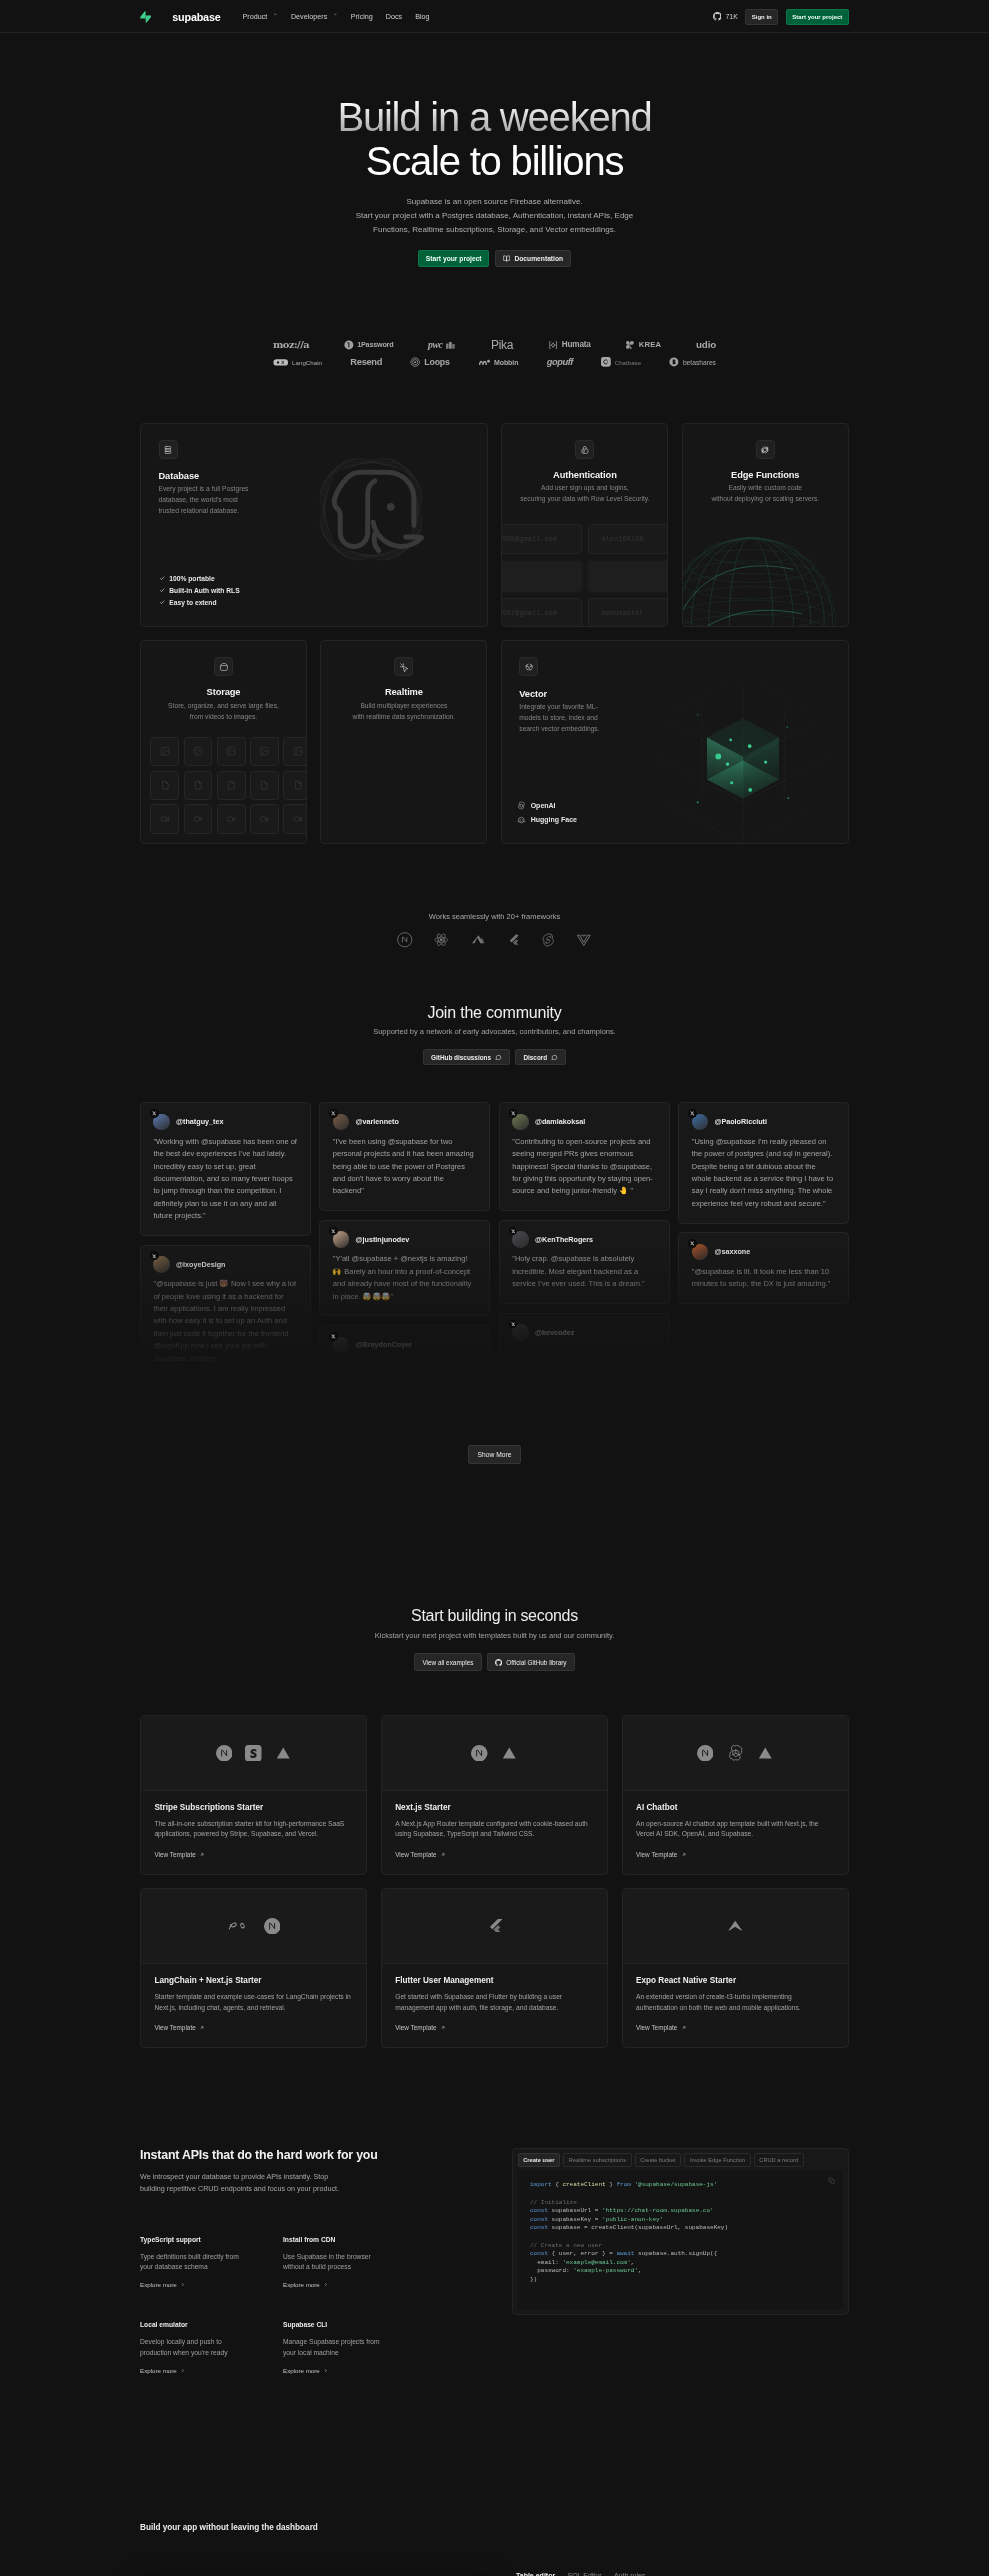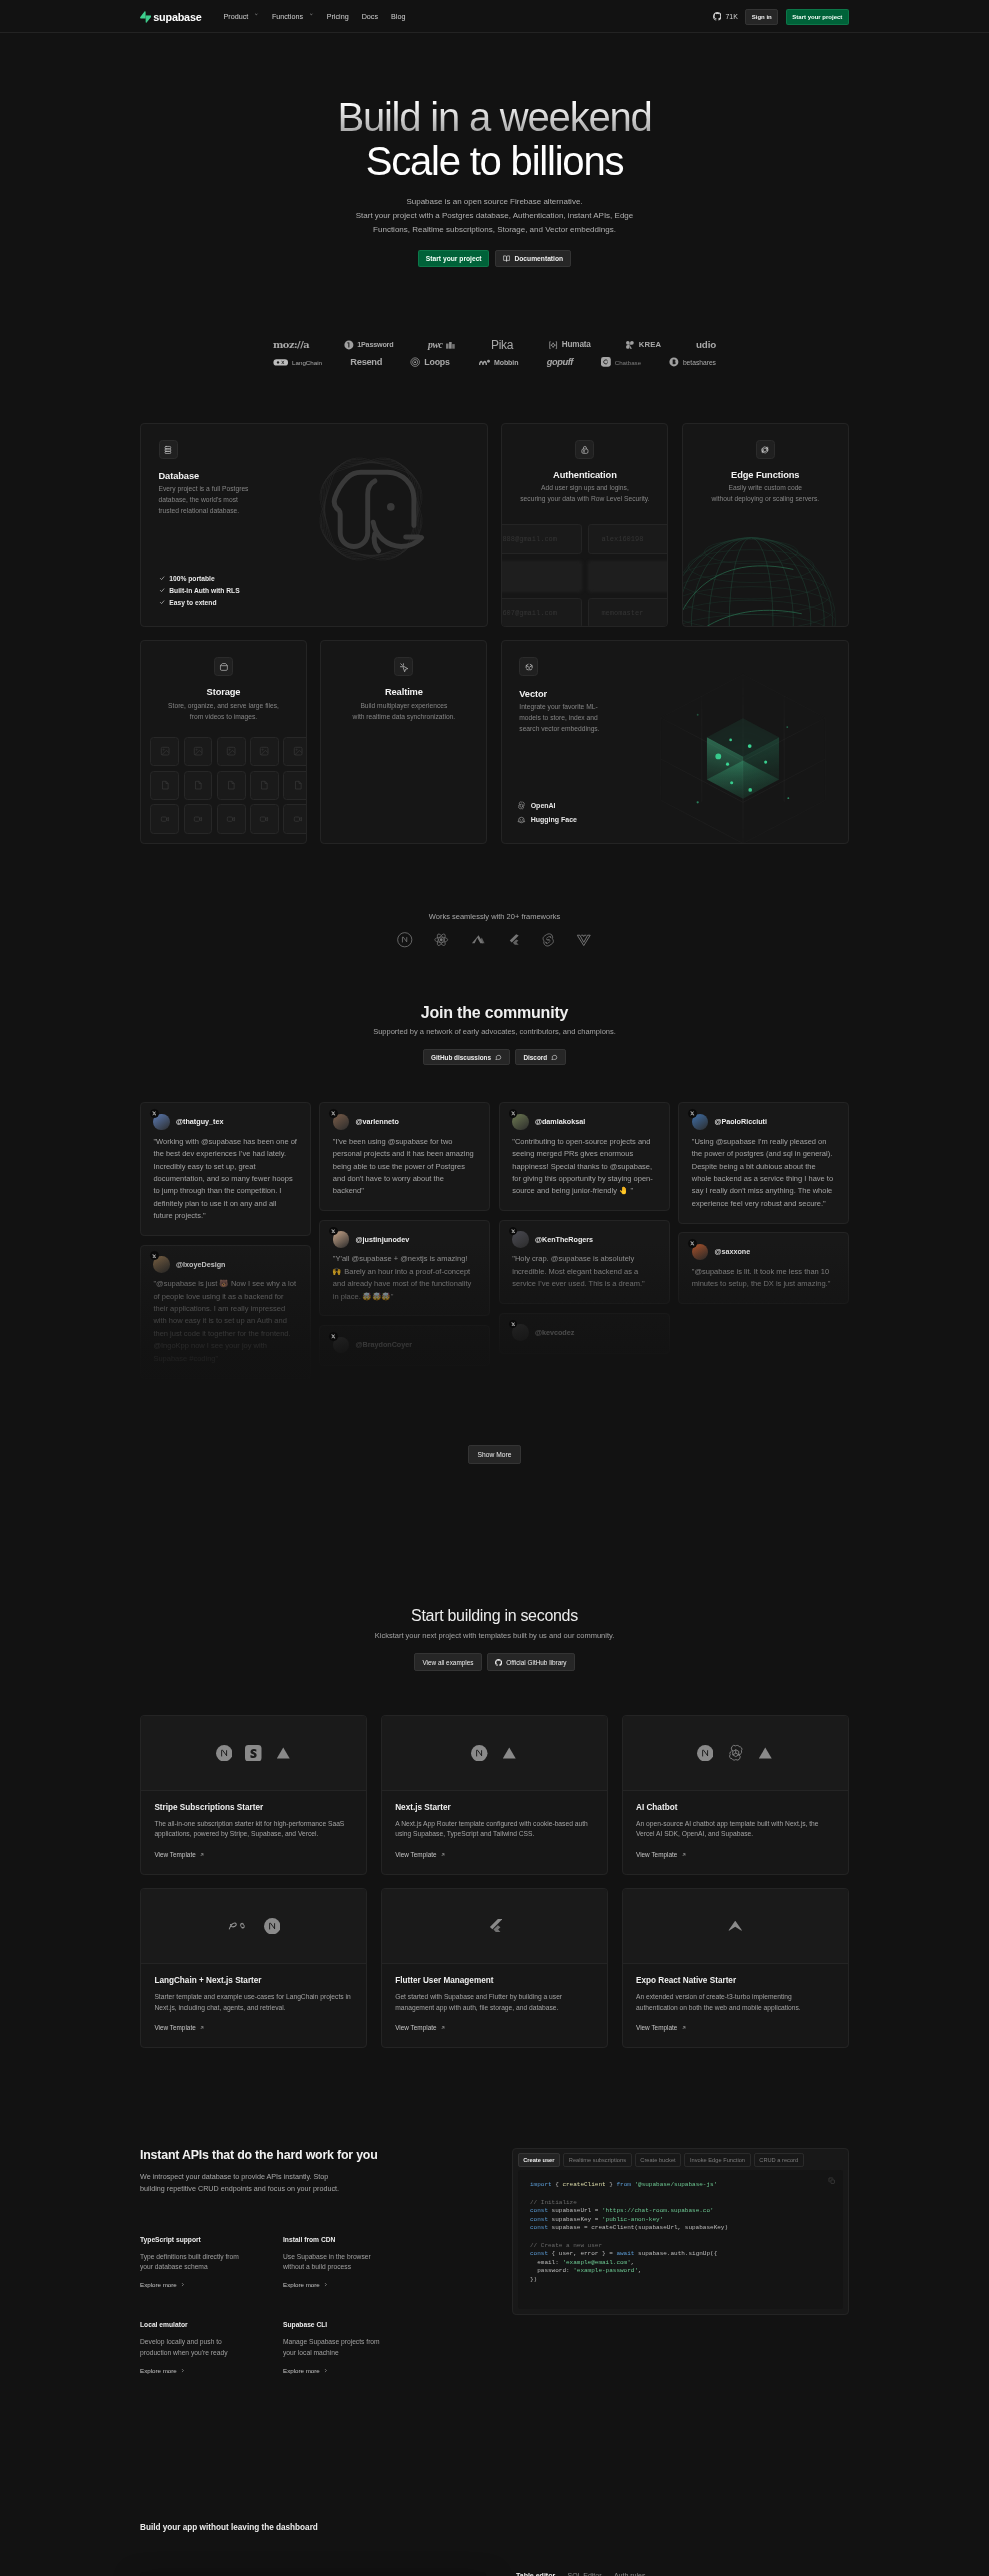--- a/index.html
+++ b/index.html
@@ -12,21 +12,21 @@
 *{box-sizing:border-box;margin:0;padding:0}
 html{background:#121212}
 body{background:#121212;color:#ededed;font-family:"Liberation Sans",sans-serif;width:989px;overflow-x:hidden;-webkit-font-smoothing:antialiased}
 a{color:inherit;text-decoration:none}
 svg{display:block}
 .ctr{width:709px;margin:0 auto;padding:0 0}
 
 
 .nav{position:relative;height:33px;border-bottom:0.5px solid #232323;background:#121212;z-index:50}
 .nav-in{width:709px;margin:0 auto;height:33px;display:flex;align-items:center}
-.logo{display:flex;align-items:flex-end;gap:2px;margin-right:16.5px}
+.logo{display:flex;align-items:flex-end;gap:21px;margin-right:16.5px}
 .logo-text{font-size:10.8px;font-weight:700;letter-spacing:-0.2px;color:#fff}
 .nav-links{display:flex;align-items:center;gap:13.4px}
 .nav-link{font-size:7.2px;color:#c8c8c8;display:flex;gap:6px}
 .caret{width:4.6px;height:4.6px;opacity:.85}
 .nav-right{margin-left:auto;display:flex;align-items:center;gap:6.2px}
 .gh{display:flex;align-items:center;gap:3.6px;font-size:6.7px;color:#c0c0c0}
 .btn{display:inline-flex;align-items:center;justify-content:center;gap:4.1px;border-radius:2.1px;font-size:6.7px;font-weight:500;height:15.5px;padding:0 6.2px;border:0.5px solid transparent;white-space:nowrap}
 .btn-outline{background:#2a2a2a;border-color:#3a3a3a;color:#ededed}
 .btn-green{background:#006239;border-color:#3ecf8e33;color:#f2fff8}
 .btn-lg{height:18.5px;font-size:7.2px;padding:0 8.2px;border-radius:2.6px}
@@ -213,21 +213,21 @@
 .bullet{font-size:6.7px}
 .bullets{left:17.5px;bottom:19.6px;gap:5.2px}
 .pg-elephant{position:absolute;left:175px;top:30px;right:auto;opacity:.95}
 .globe{position:absolute;left:-18.5px;top:91px;opacity:.9;pointer-events:none}
 .globe{position:absolute;left:-29px;top:99px;opacity:.55;pointer-events:none;transform:scale(.82);transform-origin:0 0}
 .tw-wrap{text-align:left;height:309px;margin-top:19.6px}
 .tw-card{padding:8.8px 9.3px 9.8px}
 .tw-text{margin-top:6.7px;font-size:6.7px;line-height:1.65;color:#ababab}
 .tw-handle{font-size:6.4px}
 .comm{margin-top:63px}
-.comm h2{font-size:15.5px;font-weight:700;letter-spacing:-0.2px}
+.comm h2{font-size:15.5px;font-weight:400;letter-spacing:-0.2px}
 .comm p{margin-top:5.7px;font-size:7.5px;color:#a3a3a3}
 .comm-btns{margin-top:12.4px;gap:5.2px}
 .comm-btns .btn-outline{height:16.5px;font-size:6.4px;padding:0 7.2px}
 .showmore{margin-top:15.5px}
 .showmore .btn-outline{height:15.5px;font-size:6.2px;padding:0 7.2px}
 .tw-fade{height:155px;background:linear-gradient(to bottom,rgba(18,18,18,0) 0%,rgba(18,18,18,.55) 35%,rgba(18,18,18,.93) 72%,#121212 100%)}
 .comm{margin-top:56px}
 .comm h2{font-size:16px}
 .tw-wrap{margin-top:30px;height:319px}
 .showmore{margin-top:28px}
@@ -346,21 +346,21 @@
    <span class="logo-text">supabase</span>
   </a>
   <nav class="nav-links">
    <a class="nav-link" href="#">
           <span>Product</span>
           <svg class="caret" viewBox="0 0 24 24" fill="none" stroke="currentColor" stroke-width="3">
             <path d="M6 9l6 6 6-6"></path>
           </svg>
         </a>
    <a class="nav-link" href="#">
-          <span>Functions</span>
+          <span>Developers</span>
           <svg class="caret" viewBox="0 0 24 24" fill="none" stroke="currentColor" stroke-width="3">
             <path d="M6 9l6 6 6-6"></path>
           </svg>
         </a>
    <a class="nav-link" href="#">
           <span>Pricing</span>
         </a>
    <a class="nav-link" href="#">
           <span>Docs</span>
         </a>

